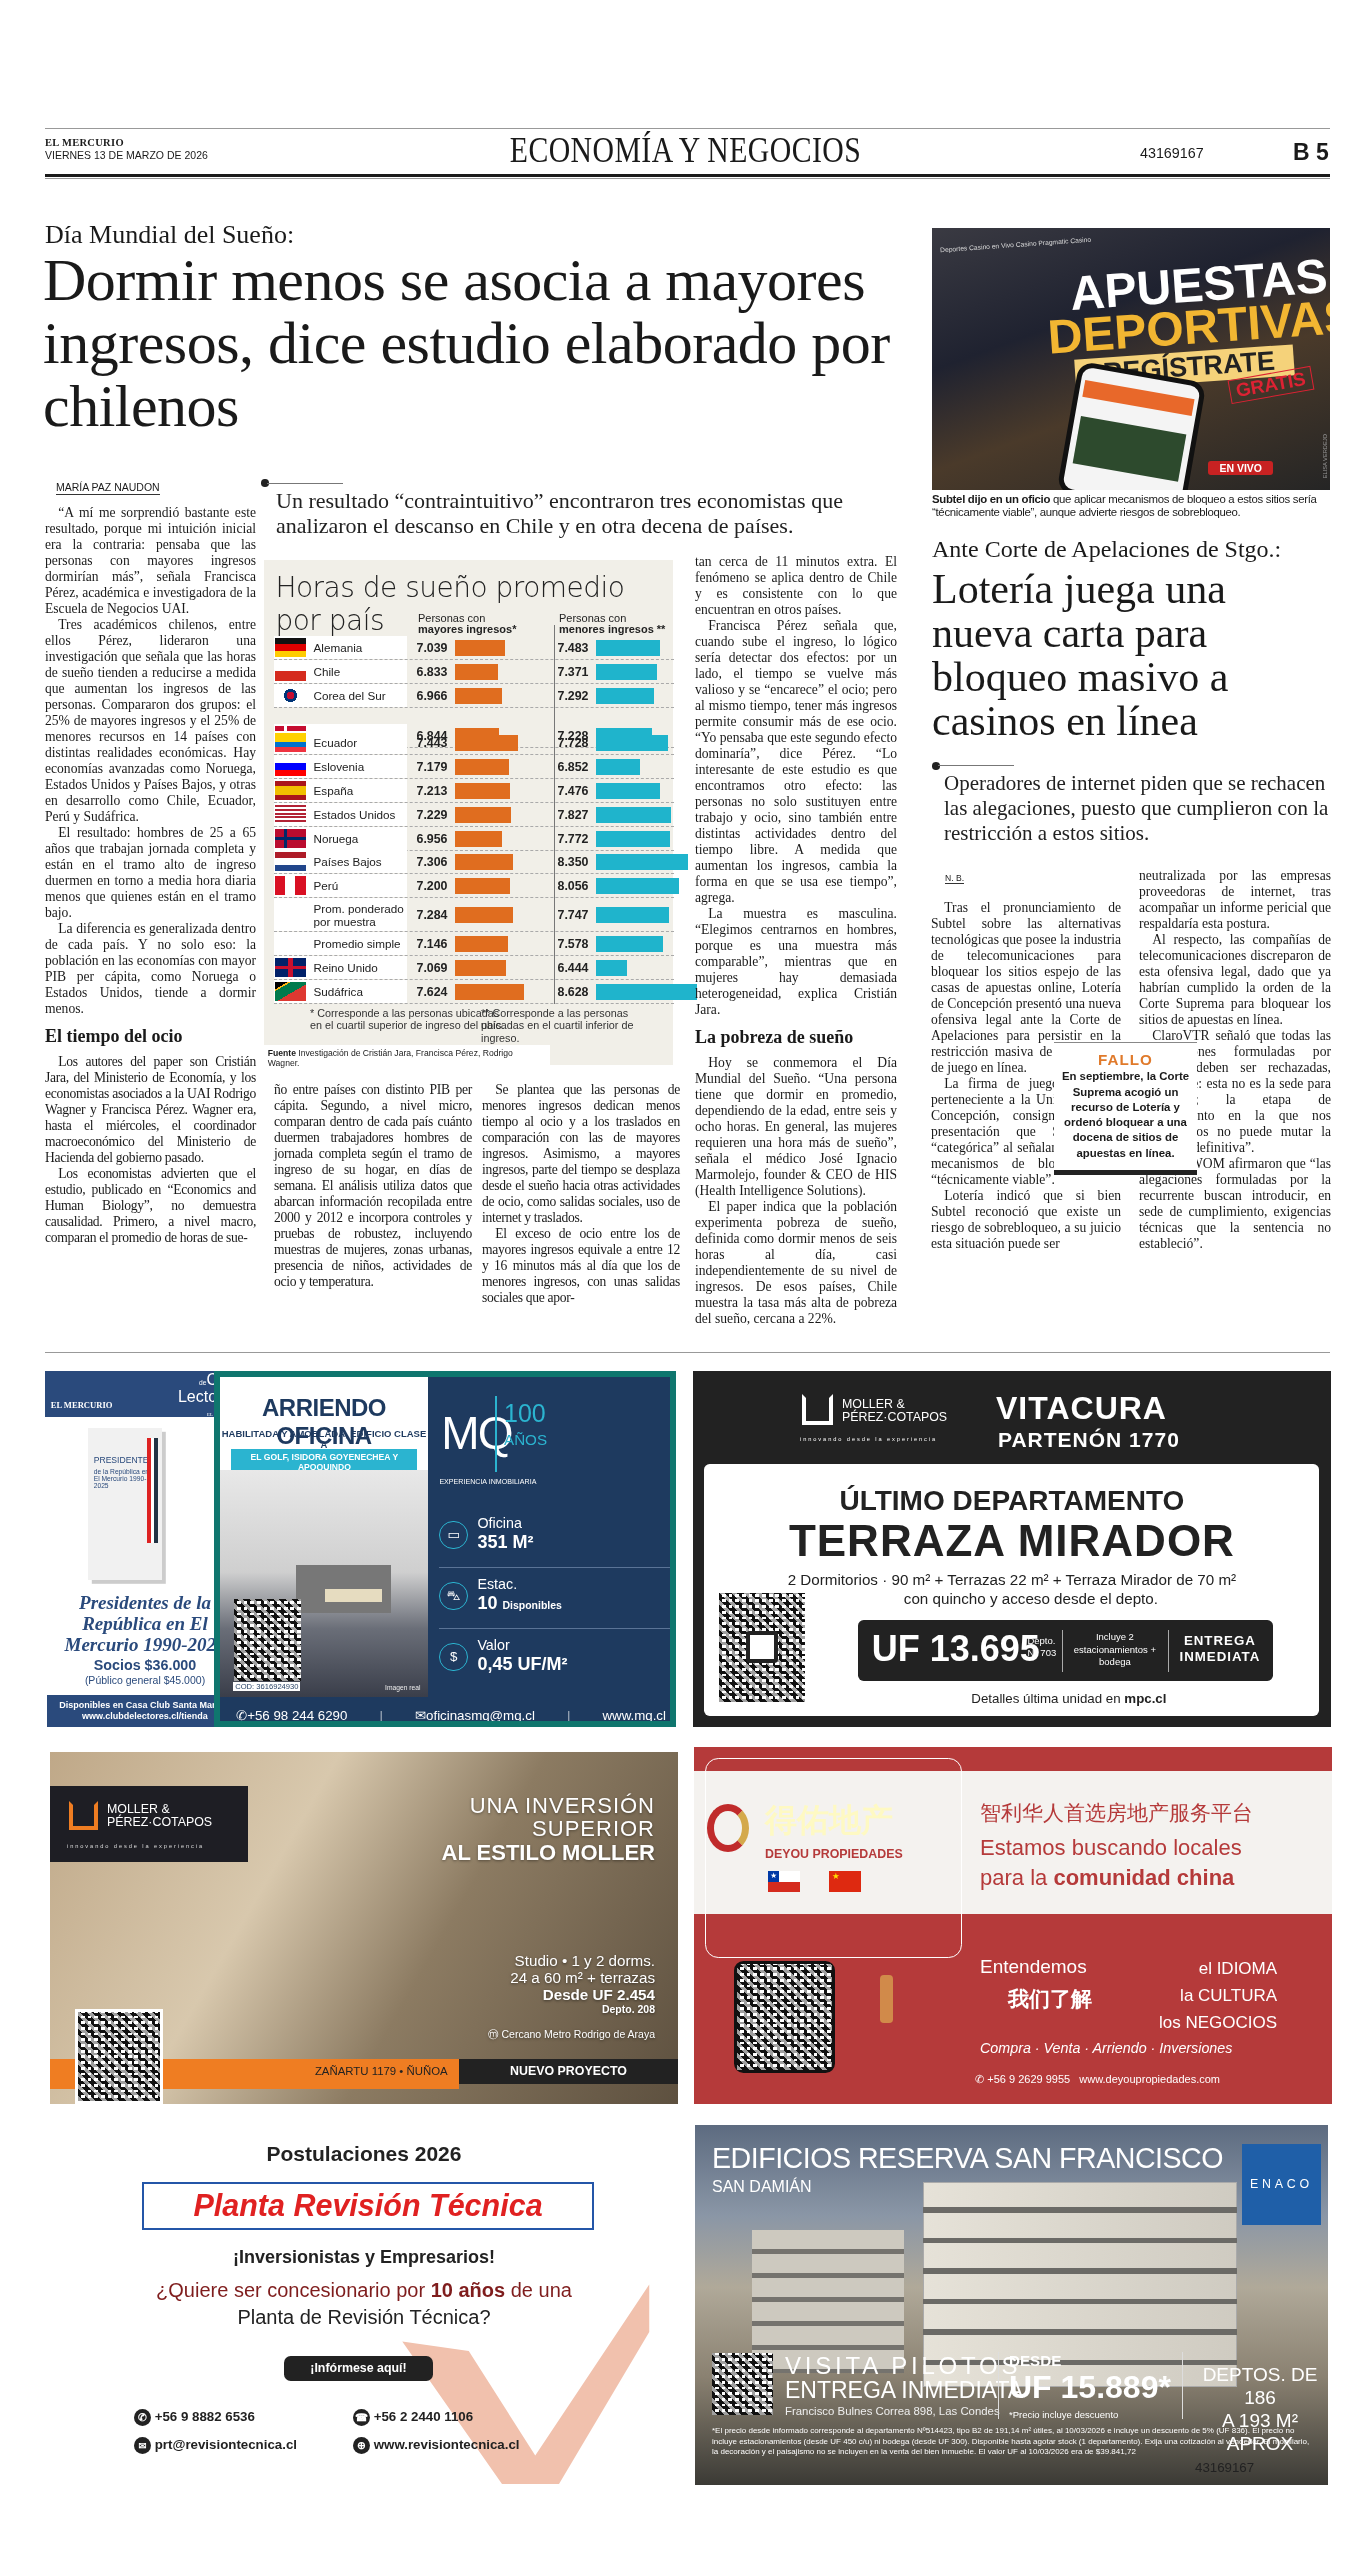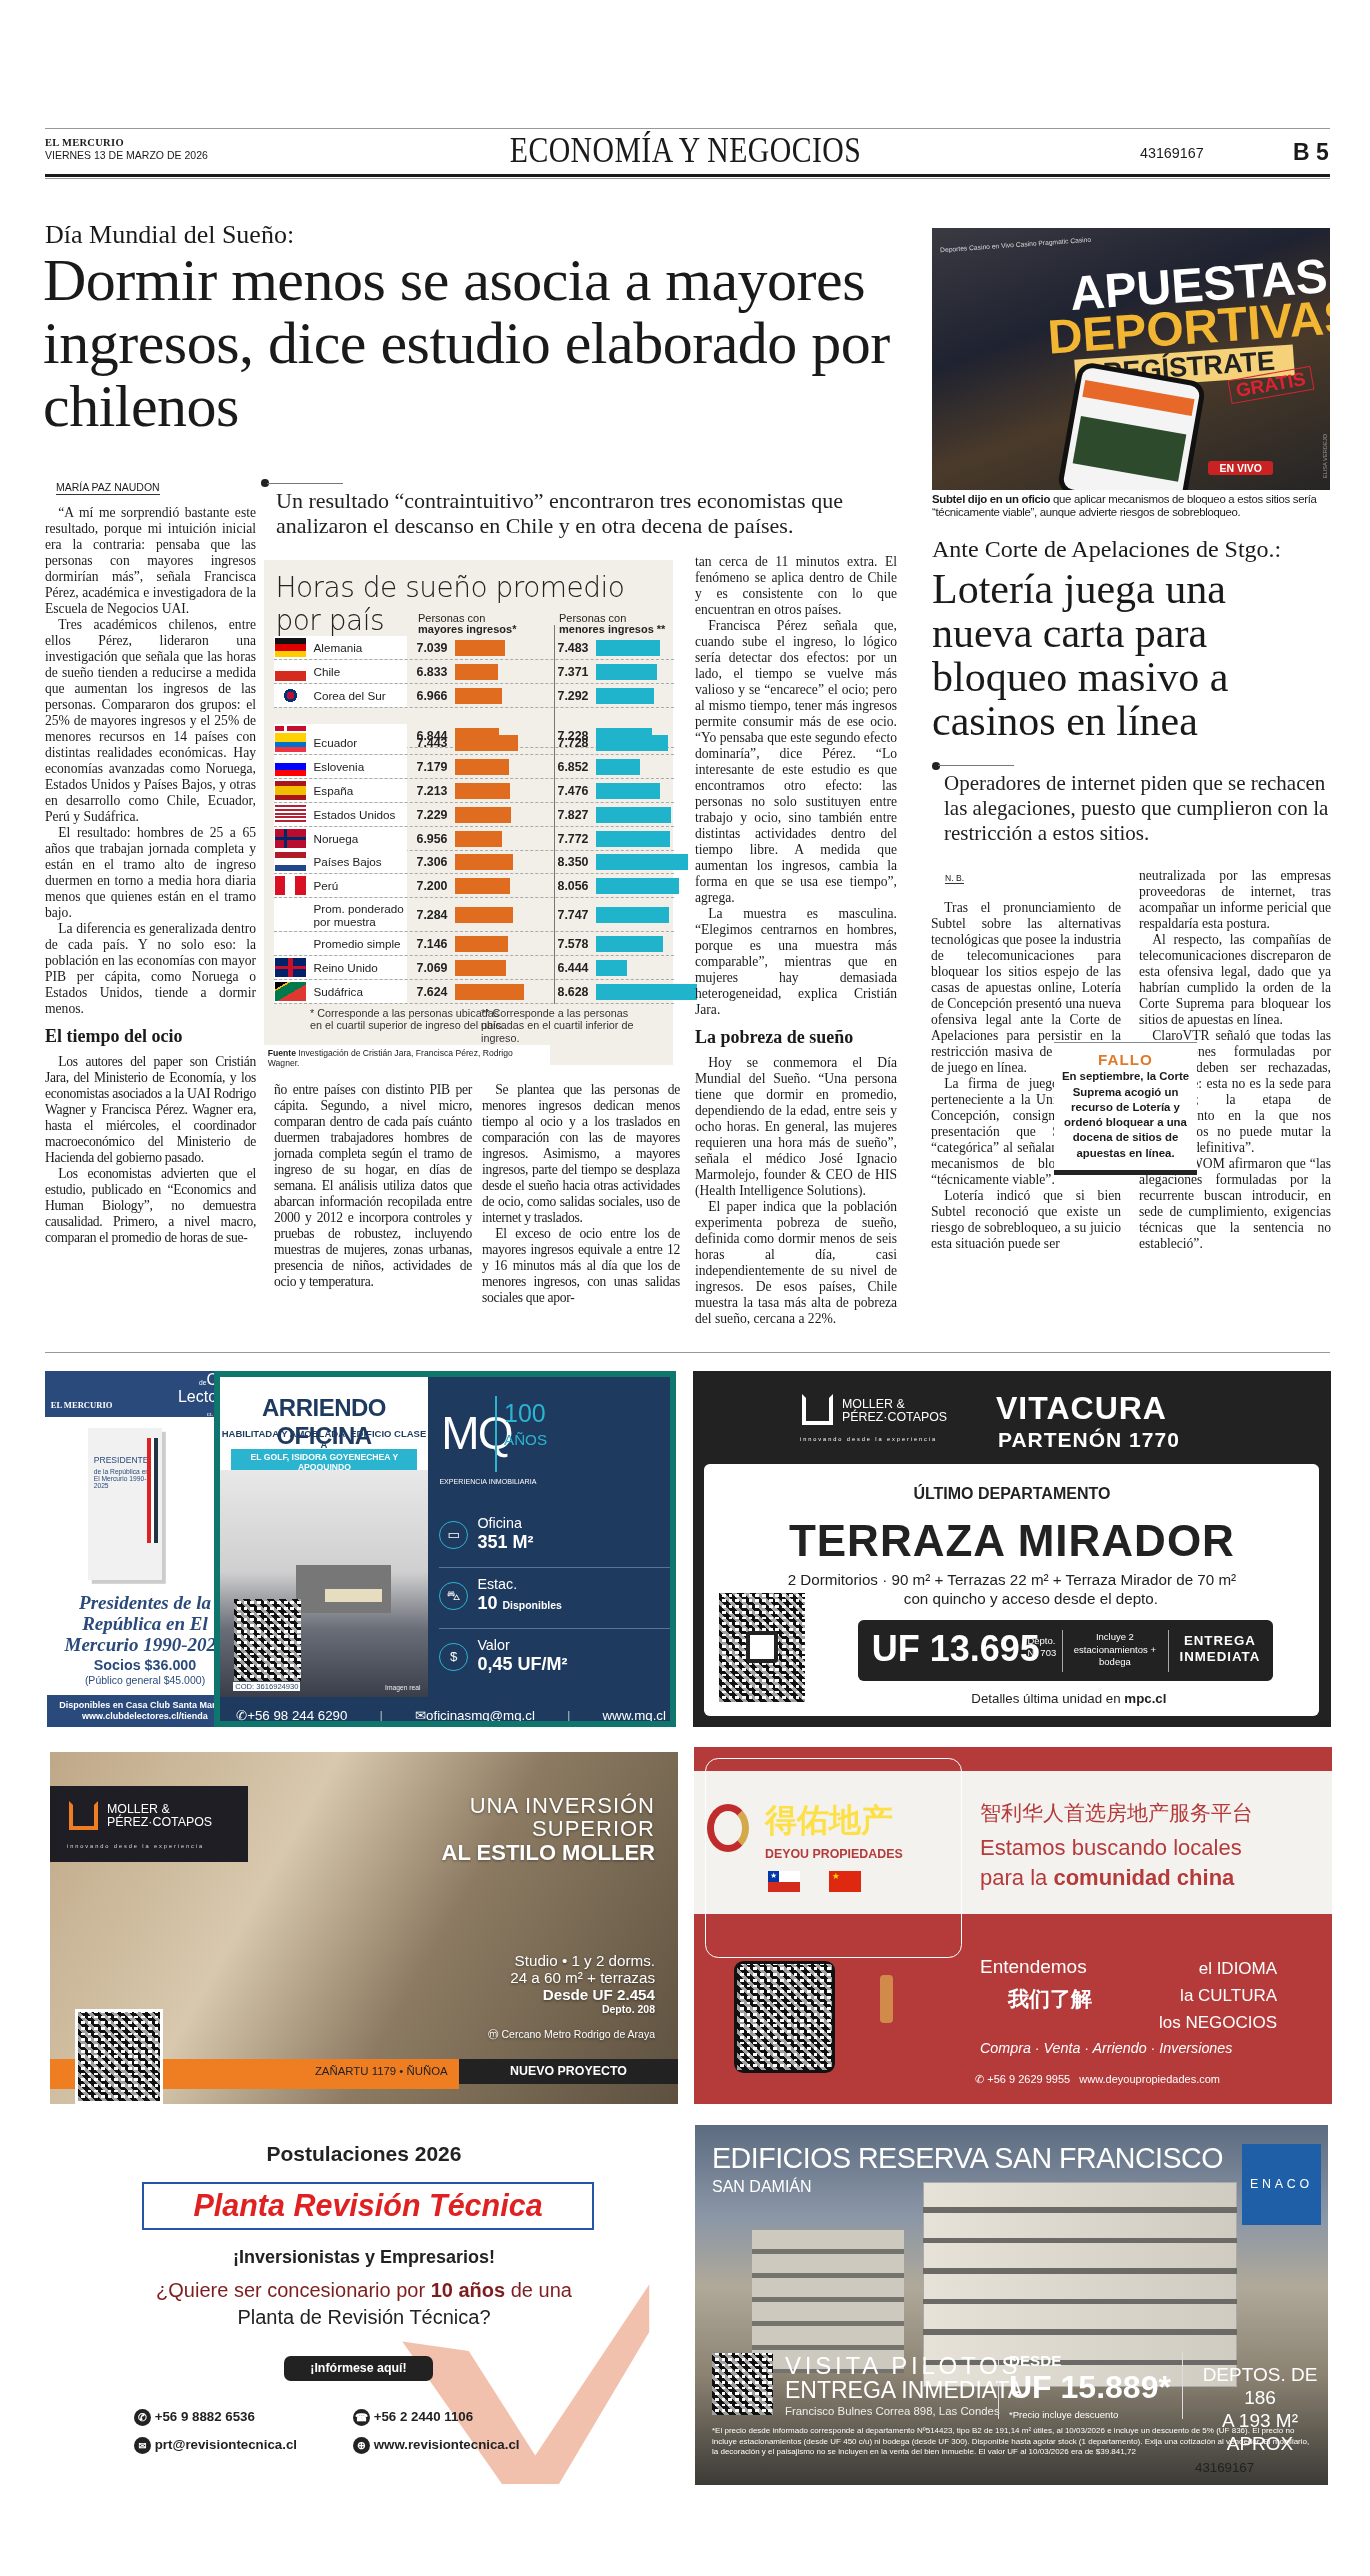--- a/index.html
+++ b/index.html
@@ -372,21 +372,21 @@
   </div>
 </div>
 
 <div class="ad" style="left:693px;top:1371px;width:638px;height:356px;background:#222">
   <div style="position:absolute;left:109px;top:23px;width:30.5px;height:30.5px;border:4.8px solid #fff;border-top-color:transparent;border-right-color:#fff"></div>
   <div style="position:absolute;left:149px;top:27px;color:#fff;font-size:12.4px;line-height:13.3px"><span>MOLLER &amp;</span><br><span>PÉREZ·COTAPOS</span></div>
   <div style="position:absolute;left:107px;top:65px;color:#fff;font-size:5.7px;letter-spacing:1.9px">innovando desde la experiencia</div>
   <div style="position:absolute;left:303px;top:19px;color:#fff;font-weight:900;font-size:32px;letter-spacing:1px">VITACURA</div>
   <div style="position:absolute;left:305px;top:57px;color:#fff;font-weight:bold;font-size:21px;letter-spacing:1px">PARTENÓN 1770</div>
   <div style="position:absolute;left:11.4px;top:93px;width:615px;height:252px;background:#fff;border-radius:5.7px">
-    <div style="position:absolute;width:100%;top:21px;text-align:center;font-size:16px;font-weight:bold;color:#222">ÚLTIMO DEPARTAMENTO</div>
+    <div style="position:absolute;width:100%;top:21px;text-align:center;font-size:28px;font-weight:bold;color:#222">ÚLTIMO DEPARTAMENTO</div>
     <div style="position:absolute;width:100%;top:52px;text-align:center;font-size:44px;font-weight:900;color:#222;letter-spacing:1px">TERRAZA MIRADOR</div>
     <div style="position:absolute;width:100%;top:107px;text-align:center;font-size:15.2px;color:#222;font-family:'Liberation Sans Narrow','Liberation Sans',sans-serif">2 Dormitorios · 90 m² + Terrazas 22 m²  + Terraza Mirador de 70 m²</div>
     <div style="position:absolute;width:100%;top:126px;left:19px;text-align:center;font-size:15.2px;color:#222;font-family:'Liberation Sans Narrow','Liberation Sans',sans-serif">con quincho y acceso desde el depto.</div>
     <div class="qr" style="left:14.3px;top:129px;width:86px;height:109px">
         <div class="qr-inner"></div>
         <div style="position:absolute;left:27px;top:38px;width:32px;height:32px;background:#fff;border:4.8px solid #222;border-radius:3.8px"></div>
       </div>
     <div style="position:absolute;left:154px;top:156px;width:415px;height:61px;background:#222;border-radius:5.7px;color:#fff">
       <div style="position:absolute;left:13.3px;top:7.6px;font-size:36px;font-weight:bold;font-family:'Liberation Sans Narrow','Liberation Sans',sans-serif">UF 13.695</div>
       <div style="position:absolute;left:169px;top:15.2px;font-size:9.5px;line-height:11.4px"><span>Depto.</span><br><span>Nº 703</span></div>
@@ -421,21 +421,21 @@
   <div style="position:absolute;left:409px;top:307px;width:219px;height:25px;background:#222;color:#fff;font-size:12.4px;font-weight:bold;text-align:center;padding-top:4.8px">NUEVO PROYECTO</div>
   <div class="qr" style="left:25px;top:257px;width:88px;height:95px;border:3.8px solid #fff">
       <div class="qr-inner"></div>
     </div>
 </div>
 
 <div class="ad" style="left:694px;top:1747px;width:638px;height:357px;background:#b53a3a">
   <div style="position:absolute;left:0;top:24px;width:638px;height:143px;background:#f4f2ef"></div>
   <div style="position:absolute;left:11.4px;top:11.4px;width:257px;height:200px;border:1.9px solid #fff;border-radius:13.3px"></div>
   <div style="position:absolute;left:13.3px;top:57px;width:42px;height:48px;border:7.6px solid #c02b2b;border-radius:50%;border-right-color:#d4a94b"></div>
-  <div style="position:absolute;left:71px;top:52px;font-size:32px;font-weight:900;color:#fde047;font-family:'DejaVu Sans',sans-serif">得佑地产</div>
+  <div style="position:absolute;left:71px;top:52px;font-size:32px;font-weight:900;color:#fef9c3;font-family:'DejaVu Sans',sans-serif">得佑地产</div>
   <div style="position:absolute;left:71px;top:100px;font-size:12.4px;font-weight:bold;color:#b53a3a">DEYOU PROPIEDADES</div>
   <div style="position:absolute;left:74px;top:124px;width:32px;height:21px;background:linear-gradient(180deg,#fff 50%,#d52b1e 50%)">
       <div style="width:11.4px;height:10.5px;background:#0039a6;color:#fff;font-size:7.6px;text-align:center;line-height:10.5px">★</div>
     </div>
   <div style="position:absolute;left:135px;top:124px;width:32px;height:21px;background:#de2910;color:#ffde00;font-size:8.6px;padding-left:2.9px">★</div>
   <div style="position:absolute;left:286px;top:52px;font-size:21px;color:#b53a3a;font-family:'DejaVu Serif',serif">智利华人首选房地产服务平台</div>
   <div style="position:absolute;left:286px;top:88px;font-size:22px;color:#b53a3a">Estamos buscando locales</div>
   <div style="position:absolute;left:286px;top:118px;font-size:22px;color:#b53a3a"><span>para la </span><b>comunidad china</b></div>
   <div style="position:absolute;left:186px;top:228px;width:13.3px;height:48px;background:#d18a4a;border-radius:3.8px"></div>
   <div class="qr" style="left:40px;top:214px;width:101px;height:112px;border:3.8px solid #111;border-radius:9.5px">

